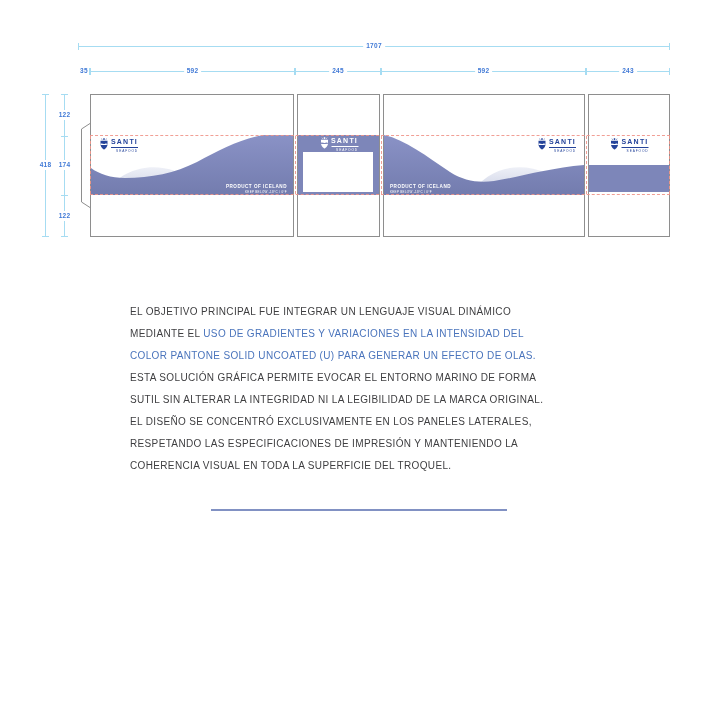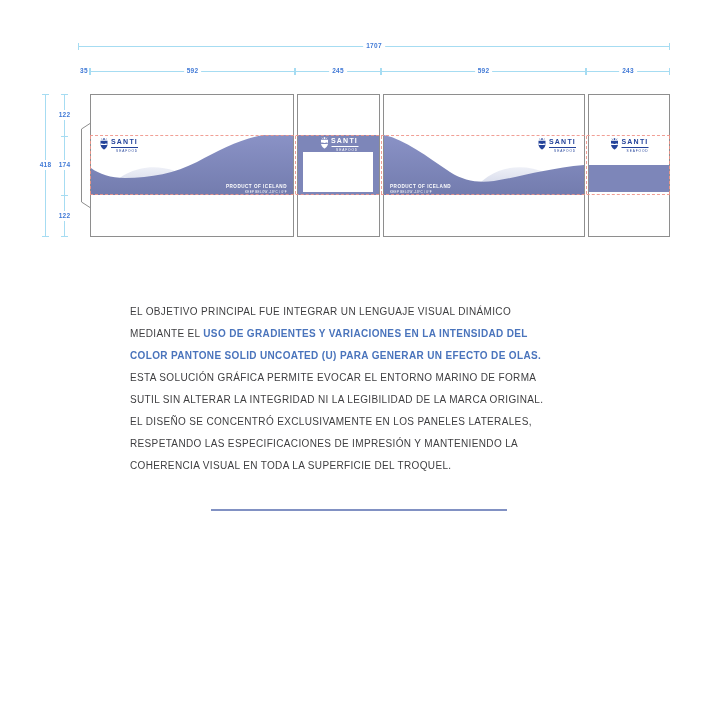--- a/index.html
+++ b/index.html
@@ -60,21 +60,21 @@
   .origin { position:absolute; color:#fff; z-index:2; }
   .origin .l1 { display:block; font-size:4.6px; font-weight:700; letter-spacing:0.5px; line-height:5.5px; }
   .origin .l2 { display:block; font-size:3px; letter-spacing:0.3px; line-height:4px; }
   .origin-right { text-align:right; }
   
   .para {
     position:absolute; left:130px; top:291px; width:560px;
     font-size:10px; line-height:22px; letter-spacing:0.35px;
     color:var(--c-text_dark); white-space:pre-line;
   }
-  .para .accent { color:var(--c-text_accent); font-weight:700; }
+  .para .accent { color:var(--c-text_accent); font-weight:400; }
   
   .divider { position:absolute; left:211px; top:509px; width:296px; height:2px;
     background:var(--c-divider); }
   .defs-holder { position:absolute; width:0; height:0; overflow:hidden; }
 </style>
 </head>
 <body>
 
 <div class="sheet">
 

